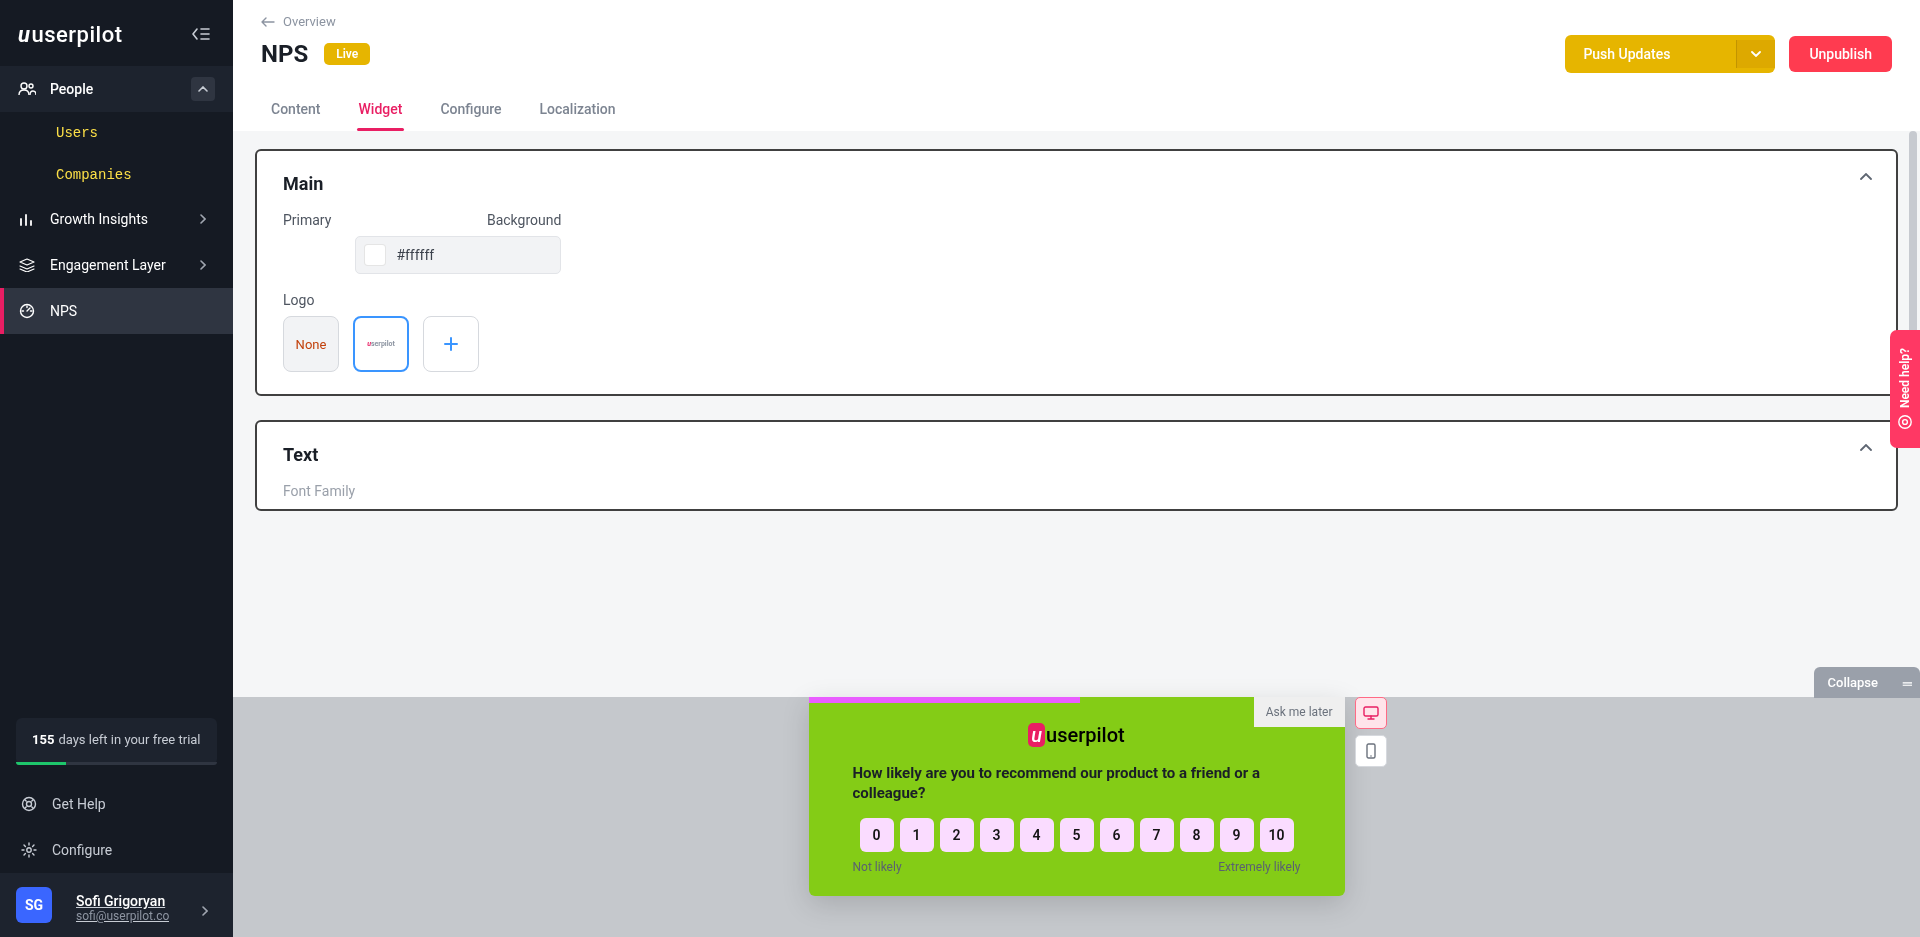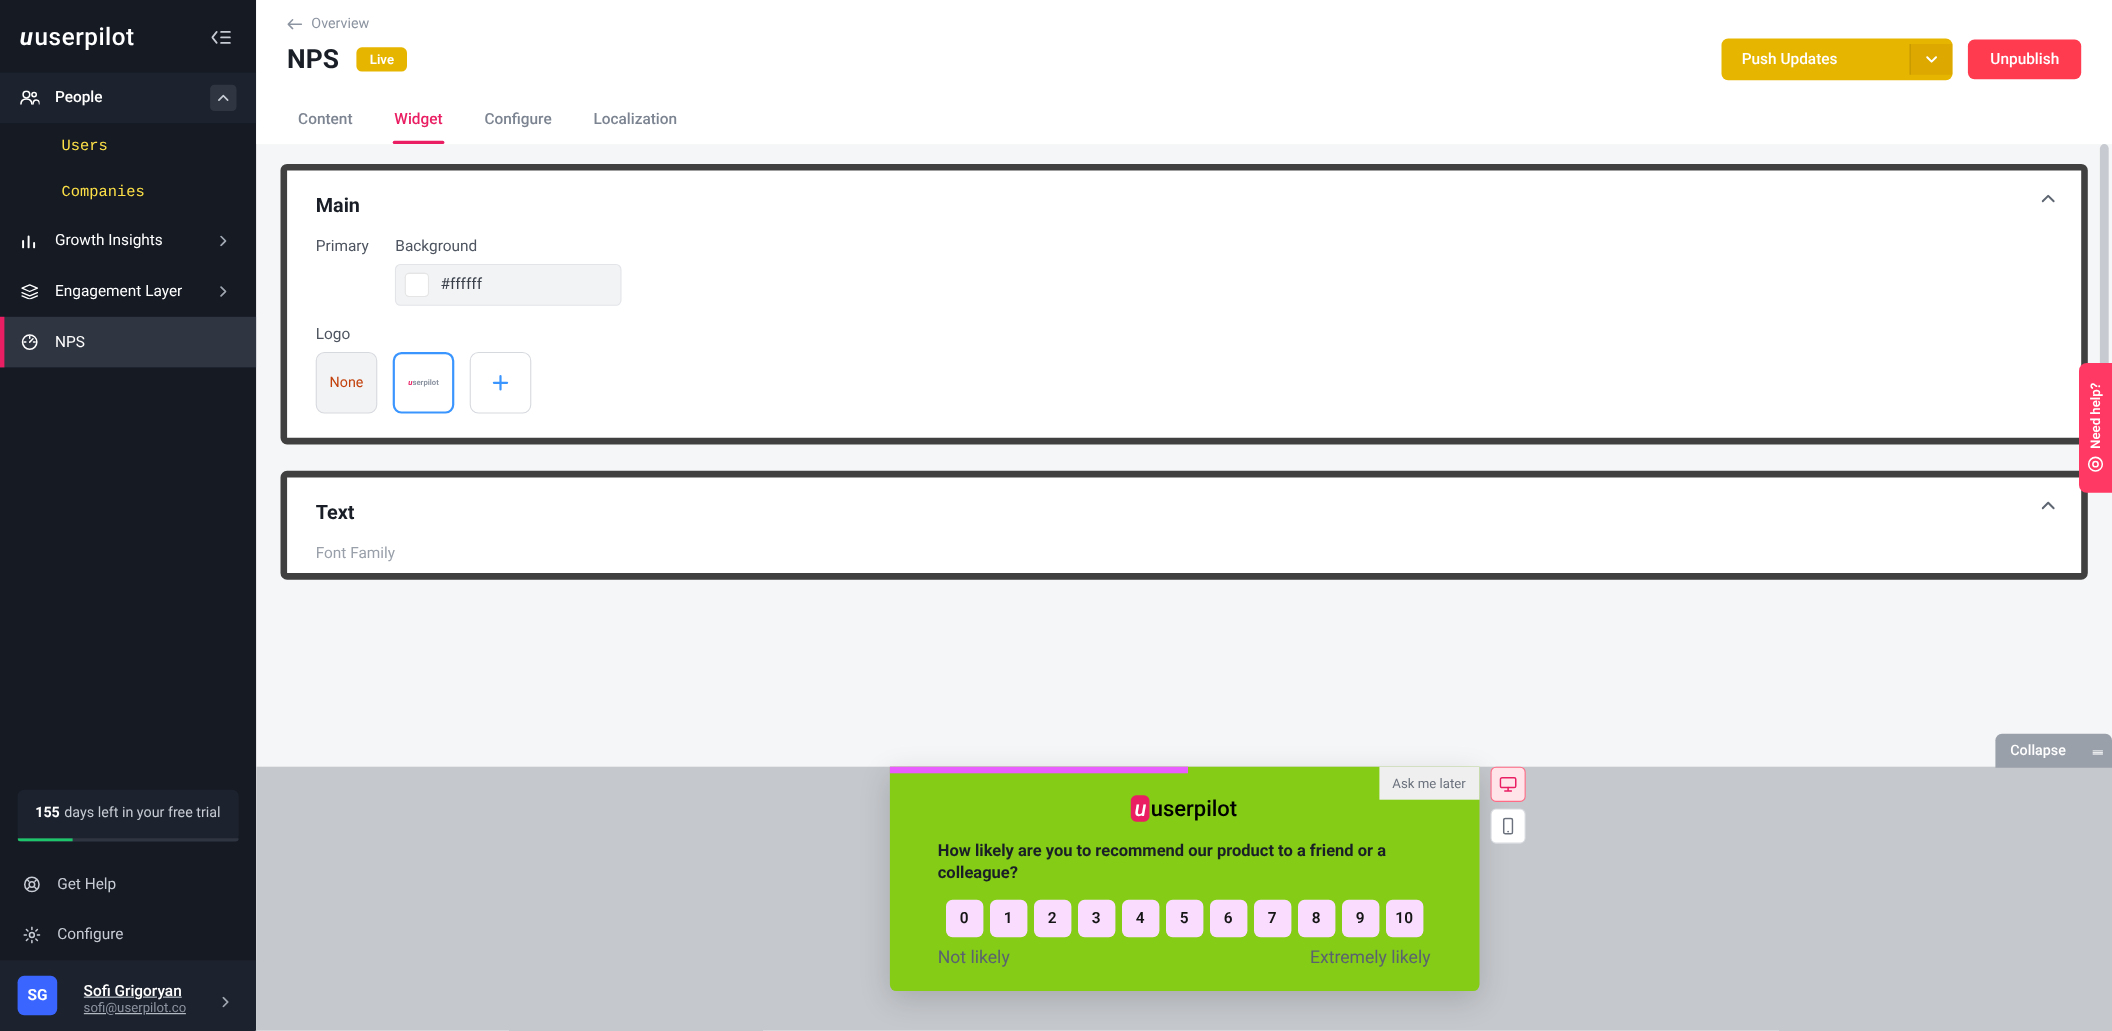--- a/index.html
+++ b/index.html
@@ -50,24 +50,24 @@
   .btn.unpub { background:#ff3b50;}
 
   .tabs { display:flex; gap:34px; margin-top:18px; padding-left:8px;}
   .tab { padding:10px 2px 14px 2px; font-size:14px; color:#7c8491; cursor:pointer; position:relative; font-weight:500;}
   .tab.active { color:#e91e63; }
   .tab.active::after { content:""; position:absolute; left:0; right:0; bottom:0; height:3px; background:#e91e63; border-radius:2px;}
 
   .content-scroll { flex:1; overflow:auto; padding:18px 22px 0 22px; position:relative;}
   .content-scroll.with-preview { padding-bottom: 0; }
 
-  .card { background:#fff; border-radius:6px; margin-bottom:24px; padding:22px 26px; border:6px solid #404040; position:relative;}
+  .card { background:#fff; border-radius:6px; margin-bottom:24px; padding:22px 26px; border:2px solid #404040; position:relative;}
   .card h2 { font-size:18px; font-weight:700; margin-bottom:18px; color:#1a1f27;}
   .card .collapse-toggle { position:absolute; top:22px; right:24px; color:#5e6672; cursor:pointer;}
-  .field-row { display:flex; gap:24px; flex-wrap:wrap;}
+  .field-row { display:flex; gap:24px; flex-wrap:wrap;text-align:right;}
   .field { display:flex; flex-direction:column; gap:8px;}
   .field label { font-size:14px; color:#4e5560;}
   .color-input { display:flex; align-items:center; gap:10px; background:#f2f3f5; border:1px solid #e2e4e8; border-radius:5px; padding:6px 12px 6px 8px; width:206px; height:38px;}
   .color-swatch { width:22px; height:22px; border-radius:4px; border:1px solid rgba(0,0,0,0.1);}
   .color-text { font-size:14px; color:#3b414b;}
   .logo-row-pick { display:flex; gap:14px; margin-top:8px;}
   .logo-opt { width:56px; height:56px; border-radius:8px; border:1px solid #d6d9de; display:flex; align-items:center; justify-content:center; font-size:13px; color:#8c94a1; cursor:pointer; background:#fff;}
   .logo-opt.none { background:#f2f3f5; color:#c2410c; border:1px solid #d6d9de;}
   .logo-opt.active { border:2px solid #3a95ff;}
   .logo-opt.add { color:#3a95ff; font-size:22px; }
@@ -79,21 +79,21 @@
   
   .preview-outer { position:absolute; left:233px; right:0; bottom:0; height:240px; background:#c5c8cc; display:flex; justify-content:center; align-items:flex-start; padding-top:0;}
   .preview-card { width:536px; background:#84cc16; border-radius:0 0 6px 6px; box-shadow:0 8px 28px rgba(0,0,0,0.15); padding:0 0 22px 0; position:relative; margin-top:0;}
   .preview-card .top-line { position:absolute; top:0; left:0; right:265px; height:6px; background:#e95dff;}
   .preview-card .ask-later { position:absolute; top:0; right:0; background:#efefef; color:#6b727d; font-size:12px; padding:8px 12px; border-radius:0; cursor:pointer;}
   .preview-card .brand { text-align:center; margin:26px 0 10px 0; font-size:20px; font-weight:500;}
   .preview-card .brand .u { background:#e91e63; color:#fff; font-style:italic; border-radius:5px; padding:0 3px; margin-right:1px;}
   .preview-card .q { text-align:left; font-size:15px; font-weight:700; color:#1a1f27; padding:6px 44px 14px 44px; line-height:1.35;}
   .preview-card .scores { display:flex; gap:6px; justify-content:center; padding:0 40px;}
   .score { width:34px; height:34px; border-radius:6px; background:#fadcff; color:#151515; font-weight:600; font-size:14px; display:flex; align-items:center; justify-content:center; cursor:pointer;}
-  .preview-card .labels { display:flex; justify-content:space-between; padding:8px 44px 0 44px; font-size:16px; color:#5a6270;}
+  .preview-card .labels { display:flex; justify-content:space-between; padding:8px 44px 0 44px; font-size:12px; color:#5a6270;}
 
   .device-toggle { position:absolute; right:-42px; top:0; display:flex; flex-direction:column; gap:6px;}
   .dev-btn { width:32px; height:32px; border-radius:5px; background:#fff; border:1px solid #d6d9de; display:flex; align-items:center; justify-content:center; cursor:pointer; color:#6b727d;}
   .dev-btn.active { border-color:#ff6a85; background:#ffe4ea; color:#e91e63;}
 
   
   .help-tab { position:fixed; right:0; top:330px; width:30px; height:118px; background:#ff3864; color:#fff; border-radius:7px 0 0 7px; display:flex; flex-direction:column; align-items:center; justify-content:center; gap:6px; cursor:pointer; font-size:12px; font-weight:600;}
   .help-tab .txt { writing-mode:vertical-rl; transform:rotate(180deg);}
 
   

